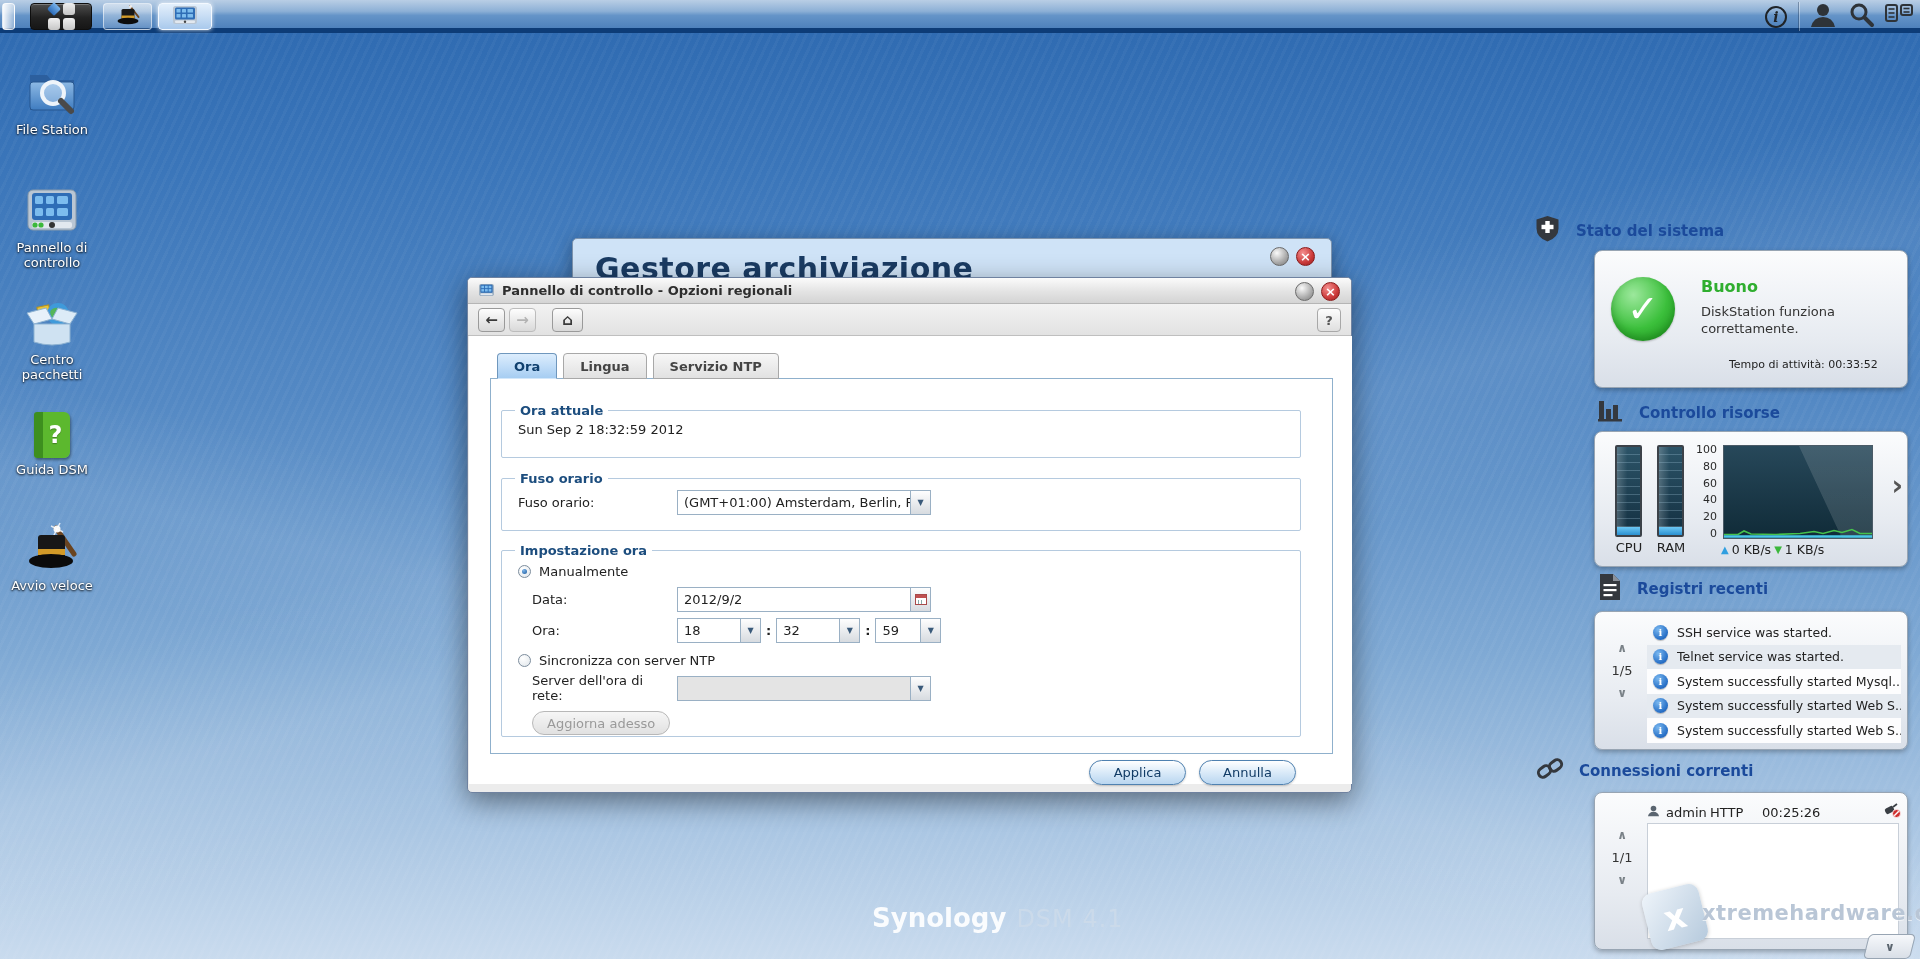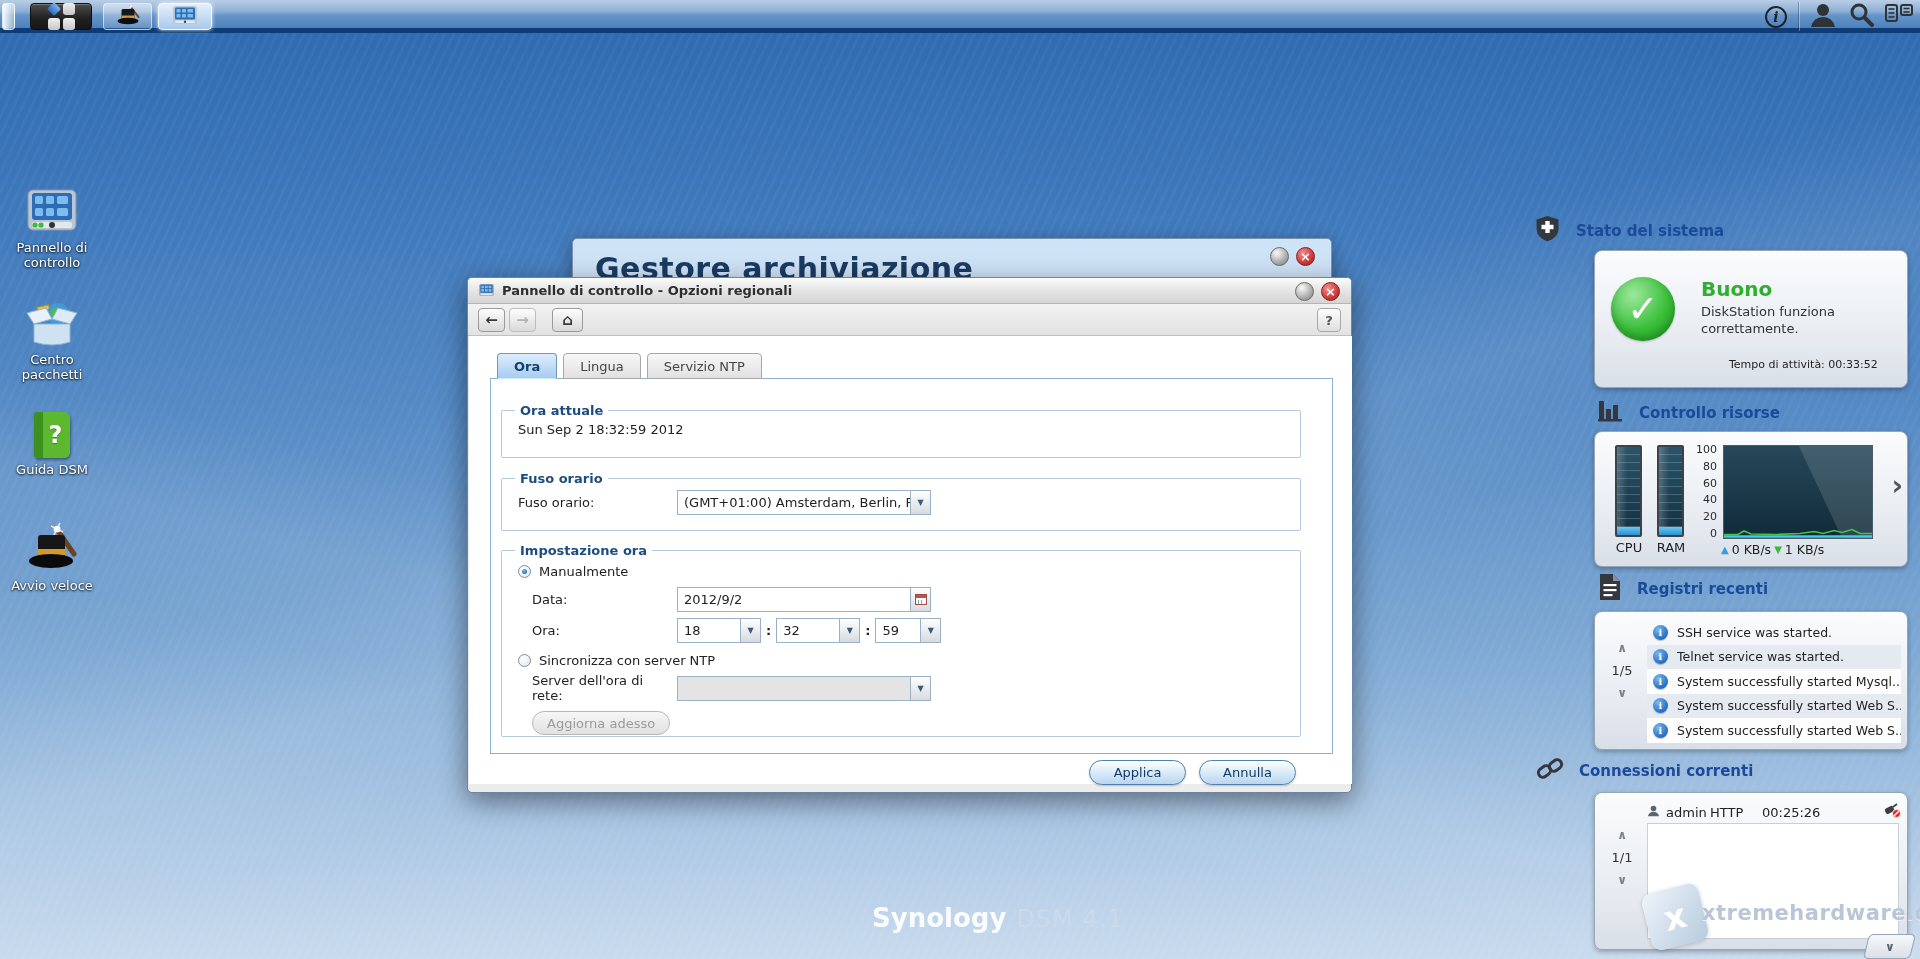--- a/index.html
+++ b/index.html
@@ -62,21 +62,21 @@
   .dlg-titlebar .mini-ico { position:absolute; left:10px; top:4px; }
   .dlg-toolbar { position:absolute; left:0; top:26px; right:0; height:32px;
     background:linear-gradient(180deg,#f2f2f2,#e2e2e2); border-bottom:1px solid #bfbfbf; }
   .nav-btn { position:absolute; top:4px; width:27px; height:24px; border:1px solid #9a9a9a; border-radius:4px;
     background:linear-gradient(180deg,#fdfdfd,#d9d9d9); display:flex; align-items:center; justify-content:center;
     font-size:15px; font-weight:bold; color:#3a3a3a; }
   .nav-btn.disabled { color:#b3b3b3; border-color:#bcbcbc; }
   .dlg-content { position:absolute; left:1px; top:58px; width:883px; height:448px; background:#fff; }
   .tabs { position:absolute; left:28px; top:17px; display:flex; gap:6px; z-index:3; }
   .tab { height:26px; padding:0 16px; display:flex; align-items:center; border:1px solid #a8a8a8; border-radius:4px 4px 0 0;
-    background:linear-gradient(180deg,#f7f7f7,#e1e1e1); font-size:13px; color:#444; }
+    background:linear-gradient(180deg,#f7f7f7,#e1e1e1); font-size:13px; color:#444;font-weight:bold; }
   .tab.active { border-color:#6f97bd; border-bottom-color:#d3e7fa; background:linear-gradient(180deg,#dcedfd,#a6cdf2);
     color:#10406e; font-weight:bold; }
   .panel { position:absolute; left:21px; top:42px; width:843px; height:376px; border:1px solid #8fb0cc; background:#fff; }
   fieldset { position:absolute; left:10px; width:800px; border:1px solid #b5cadf; border-radius:2px; }
   legend { font-size:13px; font-weight:bold; color:#1c4d7e; padding:0 5px; margin-left:13px; }
   .fs1 { top:24px;  height:55px; }
   .fs2 { top:92px;  height:60px; }
   .fs3 { top:164px; height:194px; }
   .fs-row { display:flex; align-items:center; font-size:13px; color:#222; }
   .flabel { width:145px; }
@@ -105,21 +105,21 @@
     background:repeating-linear-gradient(90deg,#8aa 0 1px,transparent 1px 3px); }
 
   
   .w-header { position:absolute; display:flex; align-items:center; gap:15px; }
   .w-header .w-title { font-size:15px; font-weight:bold; color:#1b4a9b; }
   .w-box { position:absolute; width:314px; background:linear-gradient(180deg,#fbfcfd,#e7ebf1 65%,#d9dfe8);
     border:1px solid #98a5b3; border-radius:8px; box-shadow:0 2px 5px rgba(0,0,0,.28); }
   .green-ball { position:absolute; left:16px; top:26px; width:64px; height:64px; border-radius:50%;
     background:radial-gradient(circle at 35% 28%, #9ce89c, #3cc03c 55%, #1d9a1d); box-shadow:inset 0 -4px 8px rgba(0,60,0,.3), 0 1px 2px rgba(0,0,0,.25);
     display:flex; align-items:center; justify-content:center; color:#fff; font-size:38px; font-weight:bold; }
-  .status-good { position:absolute; left:106px; top:26px; font-size:20px; font-weight:bold; color:#2fae2f; }
+  .status-good { position:absolute; left:106px; top:26px; font-size:16px; font-weight:bold; color:#2fae2f; }
   .status-msg { position:absolute; left:106px; top:53px; width:185px; font-size:13px; color:#333; line-height:1.3; }
   .uptime { position:absolute; left:106px; top:107px; font-size:11px; color:#222;margin-left:28px; }
 
   .meter { position:absolute; top:13px; width:27px; height:92px; border:2px solid #3c4249; border-radius:2px;
     background:linear-gradient(180deg,#2c5468 0%,#143041 100%); overflow:hidden; }
   .meter::before { content:""; position:absolute; inset:0;
     background:repeating-linear-gradient(180deg,transparent 0 7px,rgba(170,205,225,.28) 7px 8px),
                linear-gradient(90deg,rgba(255,255,255,.22),transparent 45%); }
   .meter .fill { position:absolute; left:0; right:0; bottom:0; height:8px;
     background:linear-gradient(180deg,#6cc8f4,#2a90d0); }
@@ -244,20 +244,37 @@
               <line x1="4.5" y1="11" x2="10.5" y2="11"></line>
               <line x1="4.5" y1="15" x2="10.5" y2="15"></line>
             <line x1="19.5" y1="6.5" x2="25.5" y2="6.5"></line>
               <line x1="19.5" y1="10" x2="25.5" y2="10"></line>
           </g>
         </svg>
       </span>
     </div>
   </div>
 
+  <div class="dicon" style="top:60px">
+    <div class="img">
+      <svg width="56" height="56" viewBox="0 0 56 56">
+        <defs>
+            <linearGradient id="fg" x1="0" y1="0" x2="0" y2="1">
+          <stop offset="0" stop-color="#8db9e4"></stop>
+              <stop offset="1" stop-color="#3f7cc0"></stop>
+            </linearGradient>
+          </defs>
+        <path d="M6 13 h17 l4 5 h23 v30 H6 z" fill="#2c5f9e"></path>
+        <rect x="6" y="20" width="44" height="28" rx="3" fill="url(#fg)" stroke="#27578f"></rect>
+        <circle cx="29" cy="31" r="11" fill="rgba(225,240,255,0.35)" stroke="#eef4fa" stroke-width="4"></circle>
+        <line x1="37" y1="39" x2="47" y2="49" stroke="#4a4a4a" stroke-width="6" stroke-linecap="round"></line>
+      </svg>
+    </div>
+    <div class="lbl">File Station</div>
+  </div>
 
   <div class="dicon" style="top:290px">
     <div class="img">
       <svg width="56" height="52" viewBox="0 0 56 52">
         <rect x="14" y="10" width="12" height="12" fill="#e8c43c" transform="rotate(-12 20 16)" stroke="#b8941c"></rect>
         <circle cx="34" cy="18" r="11" fill="#3f9ada"></circle>
         <path d="M27 14 q5 -4 9 -1 q4 3 1 7 q-5 4 -9 1 q-3 -4 -1 -7z" fill="#57b84a" opacity="0.9"></path>
         <path d="M10 28 L3 17 L22 12 L28 23 Z" fill="#e7f1fa" stroke="#8fb3d2"></path>
         <path d="M46 28 L53 17 L34 12 L28 23 Z" fill="#dcebf7" stroke="#8fb3d2"></path>
         <path d="M10 28 h36 v18 q-18 6 -36 0 z" fill="#cfe2f2" stroke="#8fb3d2"></path>

